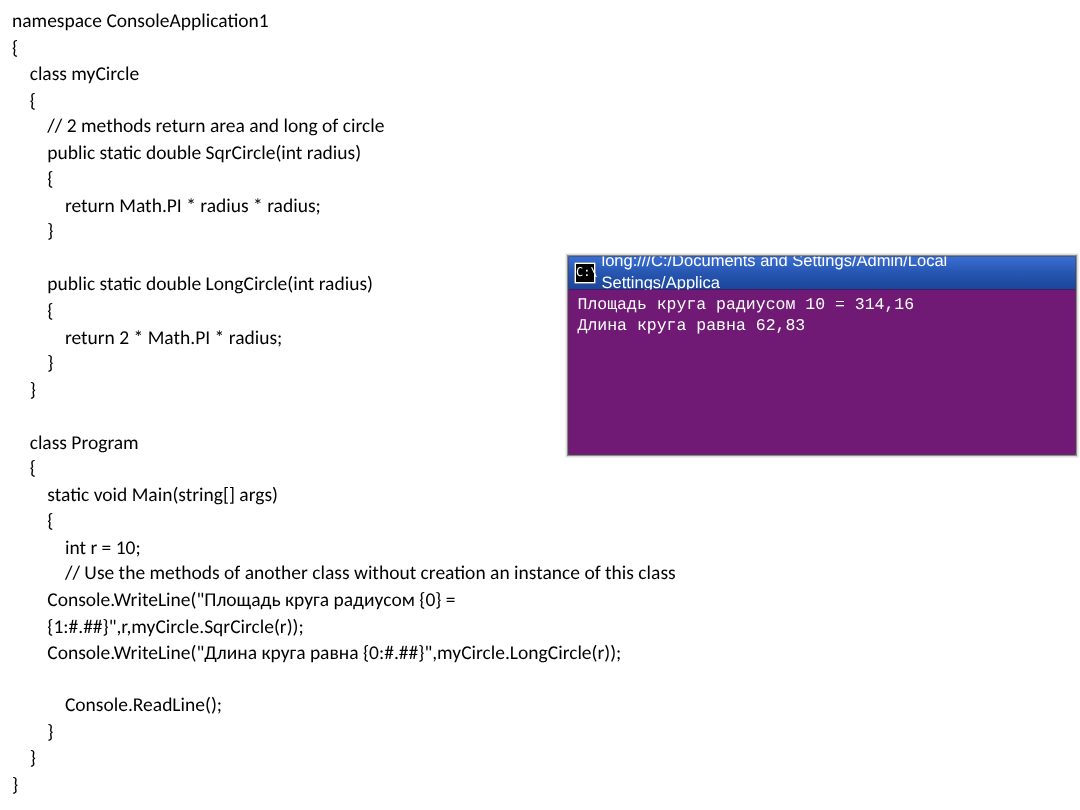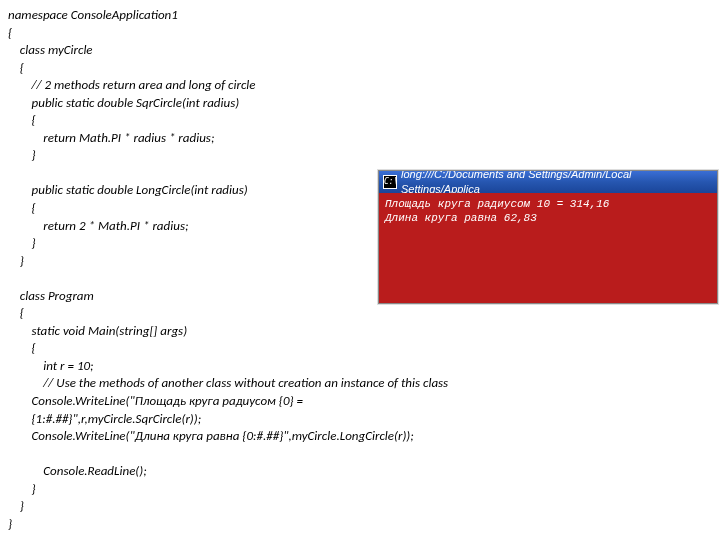--- a/index.html
+++ b/index.html
@@ -1,15 +1,15 @@
 <!DOCTYPE html>
 <html><head>
   <meta charset="utf-8">
   <style>
-    * { margin: 0; padding: 0; box-sizing: border-box; font-style: italic; }
+    * { margin: 0; padding: 0; box-sizing: border-box; }
     body {
       width: 720px;
       height: 540px;
       background: #fff;
       font-family: Calibri, Arial, sans-serif;
       font-size: 13px;
       color: #000;
       position: relative;
       padding: 6px 0 0 8px;
       line-height: 1.35;
@@ -41,21 +41,21 @@
       background: #000;
       border: 1px solid #fff;
       color: #fff;
       font-size: 8px;
       line-height: 12px;
       text-align: center;
       margin-right: 4px;
       font-family: monospace;
     }
     .console-body {
-      background: #b91c1c;
+      background: #701a75;
       color: #fff;
       font-family: "Courier New", monospace;
       font-size: 11px;
       padding: 4px 6px 40px 6px;
       white-space: pre;
       line-height: 1.3;
       min-height: 110px;
     }
   </style>
 </head>

